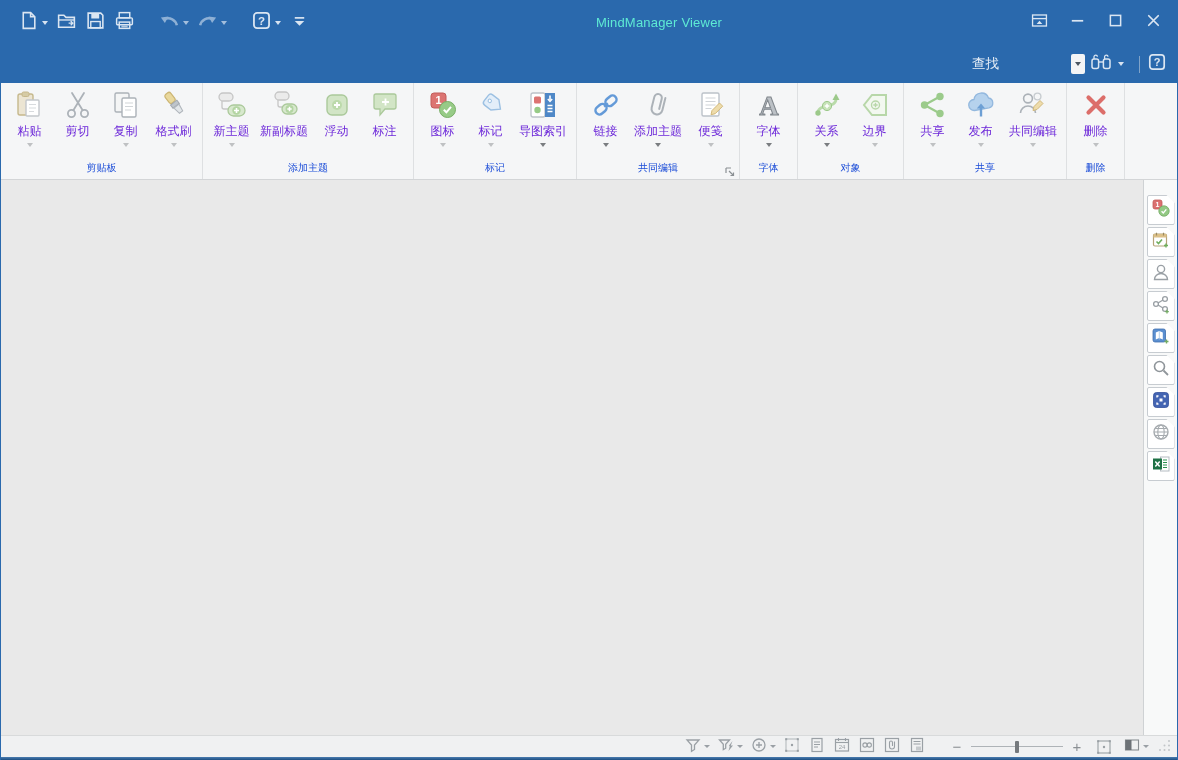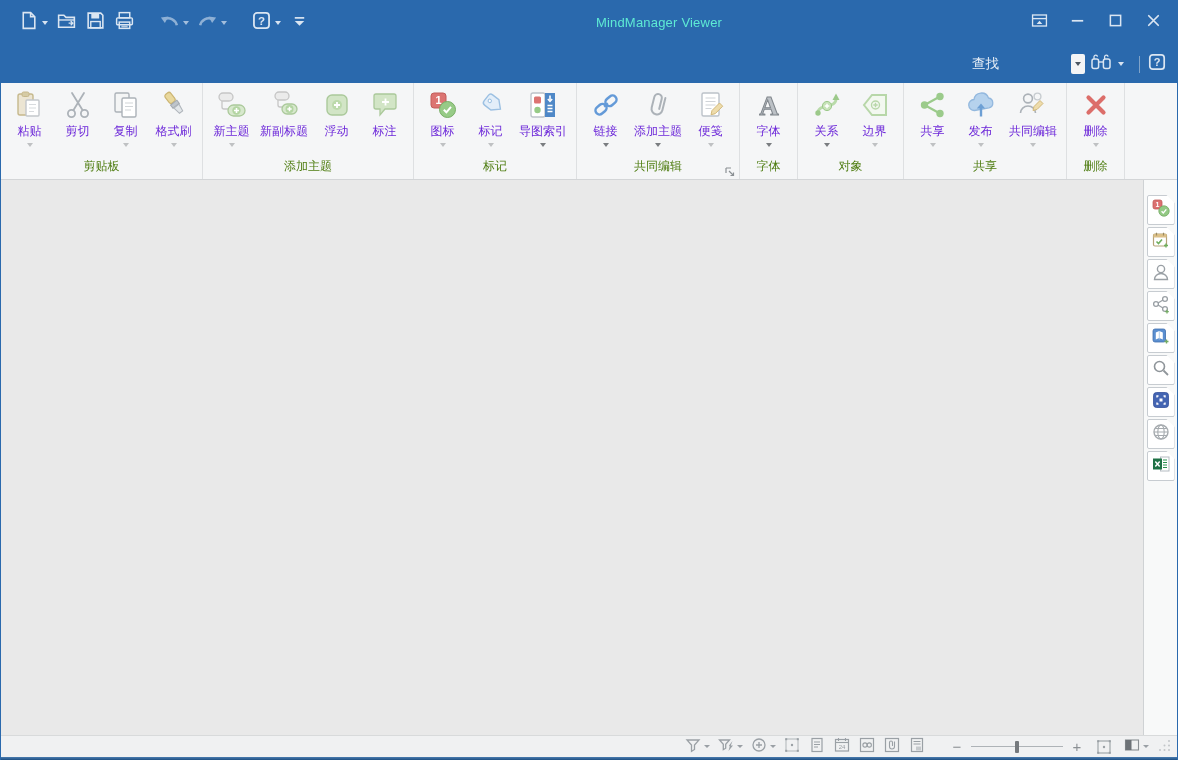--- a/index.html
+++ b/index.html
@@ -36,21 +36,21 @@
   .ribbon { height:97px; background:#f5f6f7; border-bottom:1px solid #d3d5d7; display:flex; flex:0 0 auto; }
   .rib-group { display:flex; flex-direction:column; border-right:1px solid #dee0e2; padding:3px 5px 0; position:relative; }
   .rib-buttons { flex:1; display:flex; align-items:flex-start; justify-content:center; gap:1px; }
   .rib-btn { min-width:47px; padding:3px 4px 0; display:flex; flex-direction:column; align-items:center; background:none; border:none; font-family:inherit; cursor:default; }
   .rib-icon { width:32px; height:32px; margin-bottom:3px; }
   .rib-icon svg { width:32px; height:32px; }
   .rib-label { font-size:12px; line-height:15px; color:#6d28d9; white-space:nowrap; }
   .rib-btn.disabled .rib-label { color:#6d28d9; }
   .caret-g { width:0;height:0;border-left:3.5px solid transparent;border-right:3.5px solid transparent;border-top:4px solid #7a7d80; margin-top:4px; }
   .rib-btn.disabled .caret-g { border-top-color:#bfc1c3; }
-  .rib-group-label { height:21px; line-height:19px; text-align:center; font-size:12px; color:#4d7c0f;font-family:Liberation Mono, monospace; }
+  .rib-group-label { height:21px; line-height:19px; text-align:center; font-size:10px; color:#1d4ed8; }
   .dlg-launch { position:absolute; right:3px; bottom:3px; width:12px; height:12px; }
   .rib-fill { flex:1; }
 
   
   .main { height:555px; display:flex; flex:0 0 auto; }
   .canvas { flex:1; background:#e9e9e9; }
   .rightstrip { width:34px; background:#f8f9f9; border-left:1px solid #cfd2d4; padding-top:15px; display:flex; flex-direction:column; align-items:center; gap:1px; }
   .pane-tab { width:28px; height:30px; background:#ffffff; border:1px solid #c7ccd1; border-radius:2px; clip-path:polygon(0 0, calc(100% - 8px) 0, 100% 8px, 100% 100%, 0 100%); display:flex; align-items:center; justify-content:center; margin-bottom:1px; }
   .pane-tab svg { width:20px; height:20px; }
 

